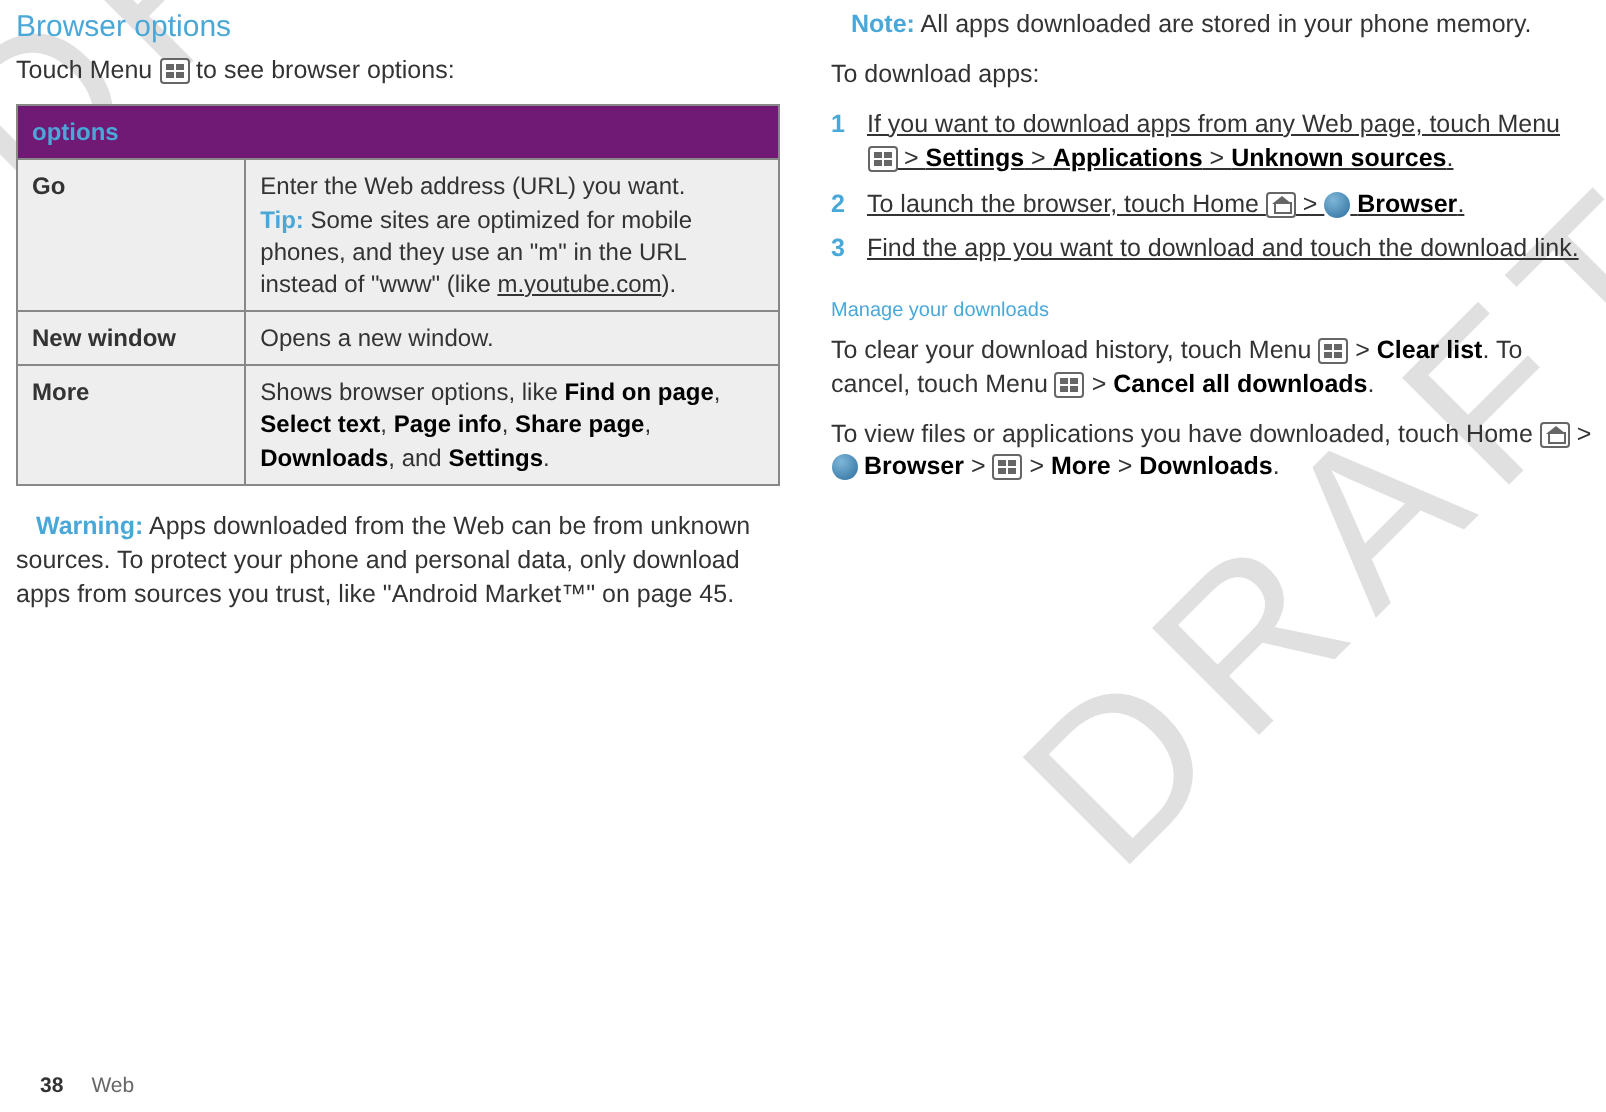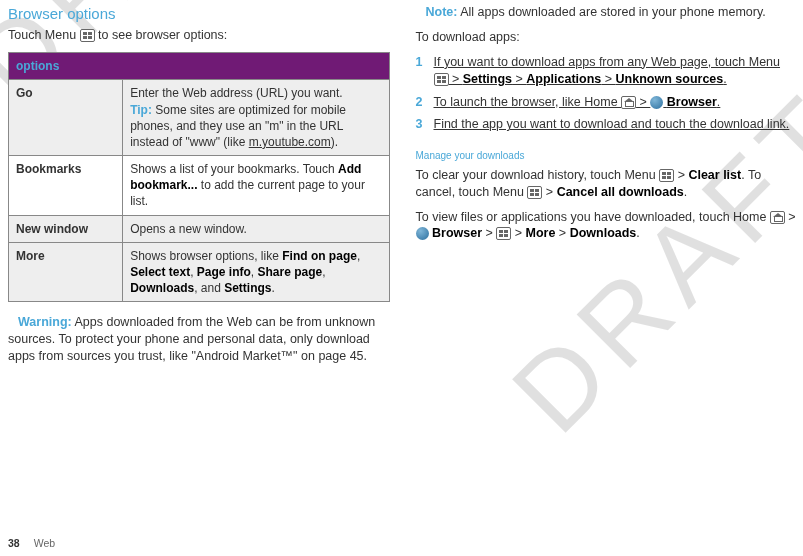--- a/index.html
+++ b/index.html
@@ -103,21 +103,21 @@
   table.opts td.label { font-weight: bold; width: 30%; }
   ol.numlist { list-style: none; counter-reset: n; margin-bottom: 8px; text-decoration: underline; }
   ol.numlist li { counter-increment: n; position: relative; padding-left: 18px; margin-bottom: 6px; }
   ol.numlist li::before {
     content: counter(n);
     position: absolute; left: 0; top: 0;
     color: #4aa8d8; font-weight: bold;
   }
   .footer {
     position: absolute;
-    bottom: 6px; left: 8px;
+    bottom: 6px; left: 20px;
     font-size: 10.5px;
     color: #666;
   }
   .footer .pg { font-weight: bold; color: #333; margin-right: 14px; }
   b, strong { font-weight: bold; color: #000; }
   .u { text-decoration: underline; }
 </style>
 </head>
 <body>
 
@@ -137,26 +137,20 @@
           <tr>
             <th class="header" colspan="2">options</th>
           </tr>
       <tr class="alt">
         <td class="label">Go</td>
         <td>
           <span>Enter the Web address (URL) you want.</span><br>
           <span class="tip">Tip:</span><span> Some sites are optimized for mobile phones, and they use an "m" in the URL instead of "www" (like </span><span class="u">m.youtube.com</span><span>).</span>
         </td>
       </tr>
-      <tr>
-        <td class="label">Bookmarks</td>
-        <td>
-          <span>Shows a list of your bookmarks. Touch </span><b>Add bookmark...</b><span> to add the current page to your list.</span>
-        </td>
-      </tr>
       <tr class="alt">
         <td class="label">New window</td>
         <td>Opens a new window.</td>
       </tr>
       <tr class="alt">
         <td class="label">More</td>
         <td>
           <span>Shows browser options, like </span><b>Find on page</b><span>, </span><b>Select text</b><span>, </span><b>Page info</b><span>, </span><b>Share page</b><span>, </span><b>Downloads</b><span>, and </span><b>Settings</b><span>.</span>
         </td>
       </tr>
@@ -171,21 +165,21 @@
   <div class="col">
     <p>
       <span class="note">Note:</span><span> All apps downloaded are stored in your phone memory.</span>
     </p>
     <p>To download apps:</p>
     <ol class="numlist">
       <li>
         <span>If you want to download apps from any Web page, touch Menu </span><span class="icon-menu"></span><span> &gt; </span><b>Settings</b><span> &gt; </span><b>Applications</b><span> &gt; </span><b>Unknown sources</b><span>.</span>
       </li>
       <li>
-        <span>To launch the browser, like Home </span><span class="icon-home"></span><span> &gt; </span><span class="icon-globe"></span> <b>Browser</b><span>.</span>
+        <span>To launch the browser, touch Home </span><span class="icon-home"></span><span> &gt; </span><span class="icon-globe"></span> <b>Browser</b><span>.</span>
       </li>
       <li>
         <span>Find the app you want to download and touch the download link.</span>
       </li>
     </ol>
 
     <div class="blue-sub">Manage your downloads</div>
     <p>
       <span>To clear your download history, touch Menu </span><span class="icon-menu"></span><span> &gt; </span><b>Clear list</b><span>. To cancel, touch Menu </span><span class="icon-menu"></span><span> &gt; </span><b>Cancel all downloads</b><span>.</span>
     </p>

